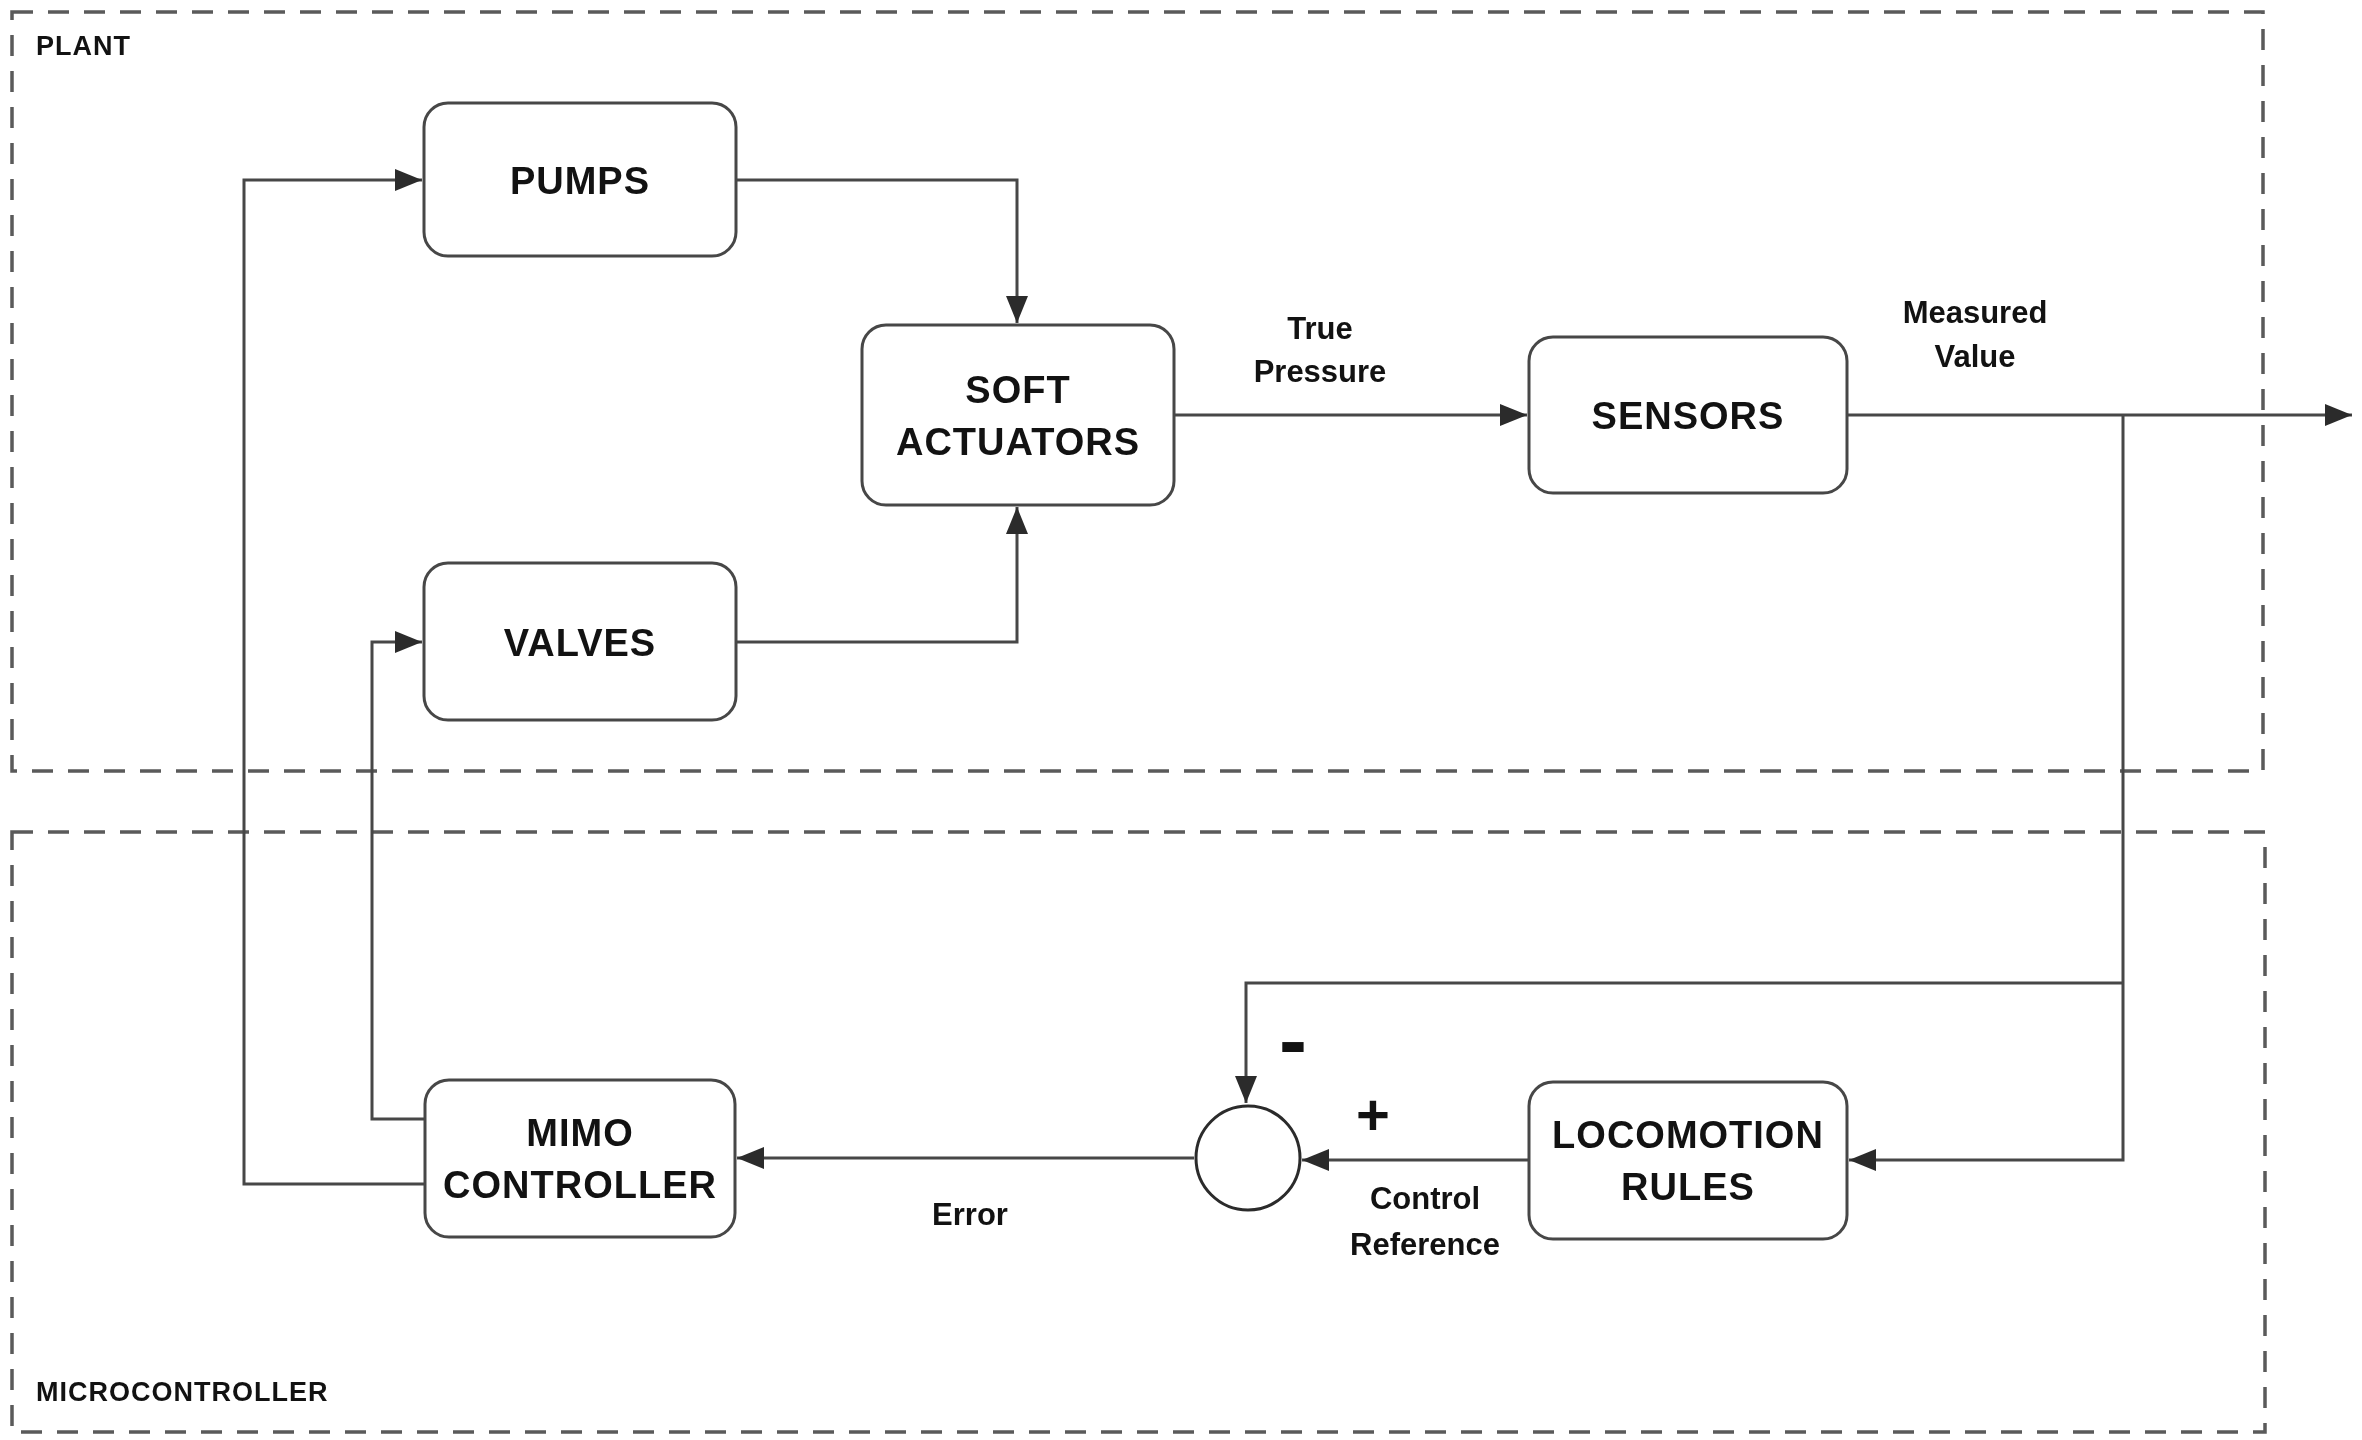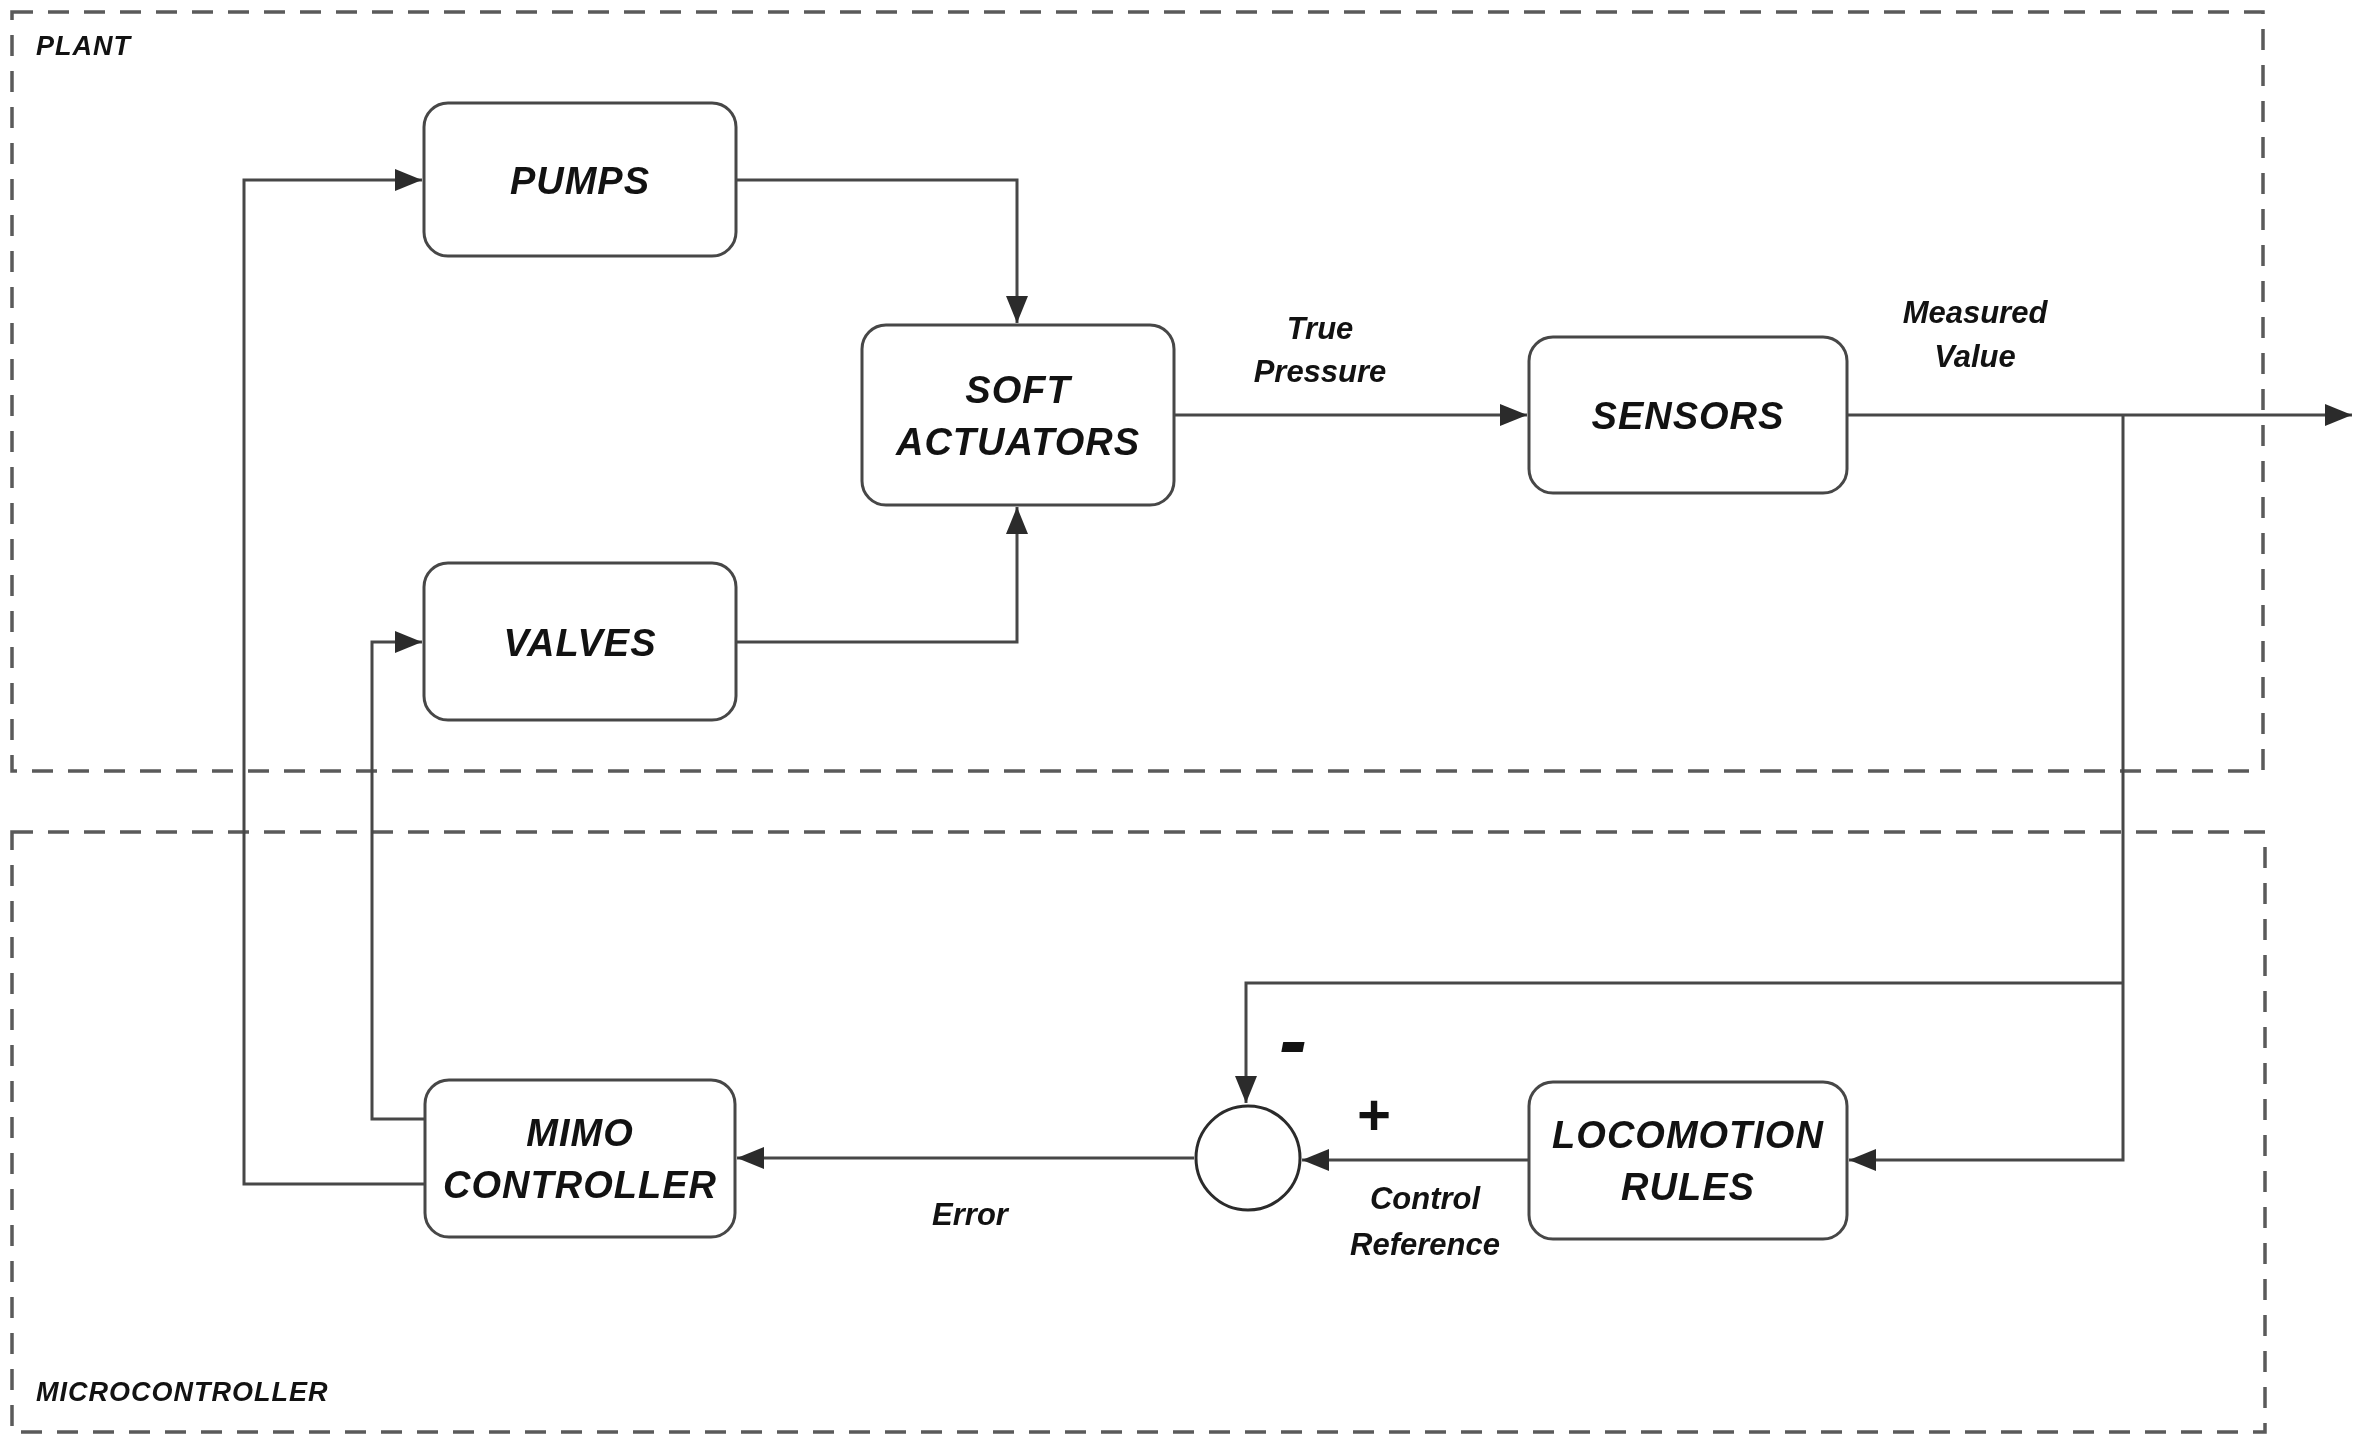--- a/index.html
+++ b/index.html
@@ -3,21 +3,21 @@
 <meta charset="utf-8">
 <style>
   :root{
     --background:#ffffff;
     --line-color:#474747;
     --dash-color:#5a5a5a;
     --text-color:#121212;
     --block-fill:#ffffff;
   }
   html,body{margin:0;padding:0;background:var(--background);}
-  .canvas{width:2362px;height:1440px;background:var(--background);font-style:italic;}
+  .canvas{width:2362px;height:1440px;background:var(--background);}
   svg{display:block;width:100%;height:100%;}
   .region{fill:none;stroke:var(--dash-color);stroke-width:3.5;stroke-dasharray:21 15;}
   .block{fill:var(--block-fill);stroke:var(--line-color);stroke-width:3;}
   .connector{fill:none;stroke:var(--line-color);stroke-width:3;}
   .junction{fill:var(--block-fill);stroke:#2b2b2b;stroke-width:3;}
   .arrowhead{fill:#2b2b2b;}
   text{
     font-family:"Liberation Sans","DejaVu Sans",sans-serif;
     font-weight:bold;
     fill:var(--text-color);

